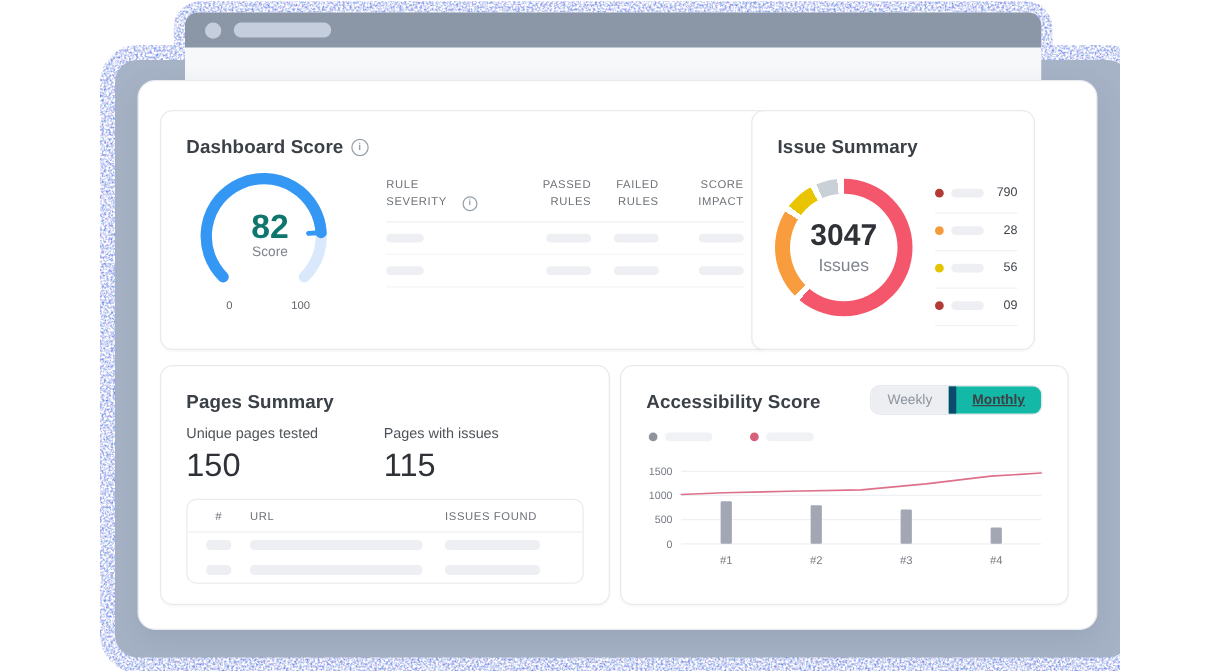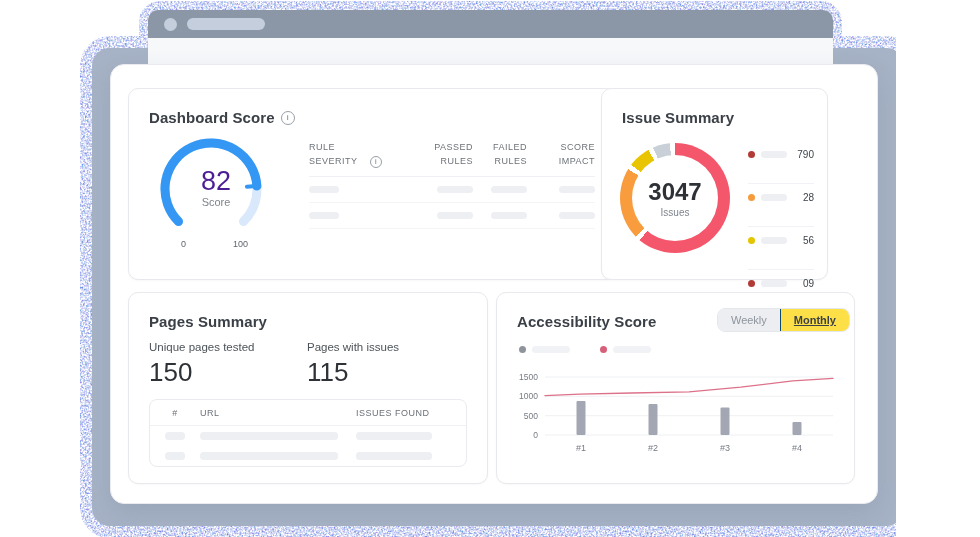--- a/index.html
+++ b/index.html
@@ -25,21 +25,21 @@
   #card-accessibility{left:385px;top:227px;width:357px;height:190px;}
   .card-title{position:absolute;left:20px;top:20px;font-size:15px;font-weight:600;
               color:#3b4047;letter-spacing:.1px;display:flex;align-items:center;gap:6px;}
   .info-icon{width:12px;height:12px;border:1px solid #98a0a8;border-radius:50%;color:#98a0a8;
              font-size:8px;line-height:12px;text-align:center;font-weight:600;display:inline-block;
              font-style:normal;}
   .info-icon.sm{width:10px;height:10px;font-size:7px;line-height:10px;margin-left:3px;}
   
   .gauge-wrap{position:absolute;left:22px;top:42px;width:130px;height:122px;}
   .gauge-center{position:absolute;left:0;right:0;top:36px;text-align:center;}
-  .gauge-score{font-size:27px;font-weight:400;color:#4c1d95;line-height:28px;}
+  .gauge-score{font-size:27px;font-weight:700;color:#0f766e;line-height:28px;}
   .gauge-sub{font-size:11px;color:#7f858d;margin-top:1px;}
   
   .ds-table{position:absolute;left:180px;top:52px;right:20px;}
   .ds-row{display:grid;grid-template-columns:92px 72px 54px 68px;align-items:center;}
   .ds-head{border-bottom:1px solid #eef0f3;padding-bottom:8px;}
   .ds-head .cell{font-size:9px;font-weight:500;color:#6d7278;letter-spacing:.5px;
                  line-height:13.5px;text-align:right;}
   .ds-head .cell.sev{text-align:left;}
   .ds-head .cell.sev .txt{display:inline-block;width:58px;}
   .ds-data{padding:10px 0;border-bottom:1px solid #f0f2f5;}
@@ -49,48 +49,48 @@
   .ds-ph{padding:9px 0;border-bottom:1px solid #f4f5f7;}
   .pill{height:7px;border-radius:3.5px;background:#edeff3;display:block;}
   .ds-ph .pill{width:36px;justify-self:end;}
   .ds-ph .pill.first{width:30px;justify-self:start;}
   
   .donut{position:absolute;left:18px;top:54px;width:110px;height:110px;border-radius:50%;}
   .donut-hole{position:absolute;left:12px;top:12px;width:86px;height:86px;background:#fff;
               border-radius:50%;display:flex;flex-direction:column;align-items:center;
               justify-content:center;}
   .donut-total{font-size:24px;font-weight:700;color:#2e3237;line-height:26px;}
-  .donut-sub{font-size:10px;color:#7f858d;margin-top:2px;}
+  .donut-sub{font-size:14px;color:#7f858d;margin-top:2px;}
   .is-legend{position:absolute;left:146px;right:13px;top:52px;}
-  .is-row{display:flex;align-items:center;gap:6px;padding:8px 0 23px;border-bottom:1px solid #f0f2f5;}
+  .is-row{display:flex;align-items:center;gap:6px;padding:8px 0 10px;border-bottom:1px solid #f0f2f5;}
   .is-dot{width:7px;height:7px;border-radius:50%;flex:0 0 auto;}
   .is-pill{width:26px;height:7px;border-radius:3.5px;background:#edeff3;}
   .is-val{margin-left:auto;font-size:10px;color:#3f444b;}
   
   .stat{position:absolute;top:48px;}
   .stat.s1{left:20px;} .stat.s2{left:178px;}
   .stat-label{font-size:11.5px;color:#4d5358;}
   .stat-value{font-size:26px;font-weight:400;color:#2e3237;margin-top:4px;}
   .pg-table{position:absolute;left:20px;right:20px;top:106px;border:1px solid #e9ebef;
             border-radius:8px;overflow:hidden;background:#fff;}
   .pg-head{display:flex;align-items:center;border-bottom:1px solid #eef0f3;padding:8px 0 7px;}
   .pg-head .hc{font-size:9px;font-weight:500;color:#6b7077;letter-spacing:.5px;}
   .pg-c1{flex:0 0 50px;text-align:center;}
   .pg-c2{flex:1;}
   .pg-c3{flex:0 0 110px;}
   .pg-row{display:flex;align-items:center;padding:6px 0;}
   .pg-row .pill.c1{width:20px;margin:0 auto;height:8px;}
   .pg-row .pill.c2{width:138px;height:8px;}
   .pg-row .pill.c3{width:76px;height:8px;}
   
-  .toggle{position:absolute;right:4px;top:15px;display:flex;border:1px solid #e4e7eb;
+  .toggle{position:absolute;right:20px;top:15px;display:flex;border:1px solid #e4e7eb;
           border-radius:8px;overflow:hidden;font-size:11px;cursor:pointer;}
   .toggle-opt{padding:5px 13px;}
   .toggle-opt.weekly{background:#eceef2;color:#8f959d;}
-  .toggle-opt.monthly{background:#fde047;color:#3c4147;font-weight:600;border-left:1px solid #0c4a6e;text-decoration:underline;}
+  .toggle-opt.monthly{background:#14b8a6;color:#3c4147;font-weight:600;border-left:6px solid #0c4a6e;text-decoration:underline;}
   .ac-legend{position:absolute;left:22px;top:53px;display:flex;gap:30px;align-items:center;}
   .ac-leg-item{display:flex;align-items:center;gap:6px;}
   .ac-dot{width:7px;height:7px;border-radius:50%;}
   .ac-pill{width:38px;height:7px;border-radius:3.5px;background:#f0f2f5;}
   .ac-chart{position:absolute;left:12px;top:72px;}
 </style>
 </head>
 <body>
 
 <div class="stage">

